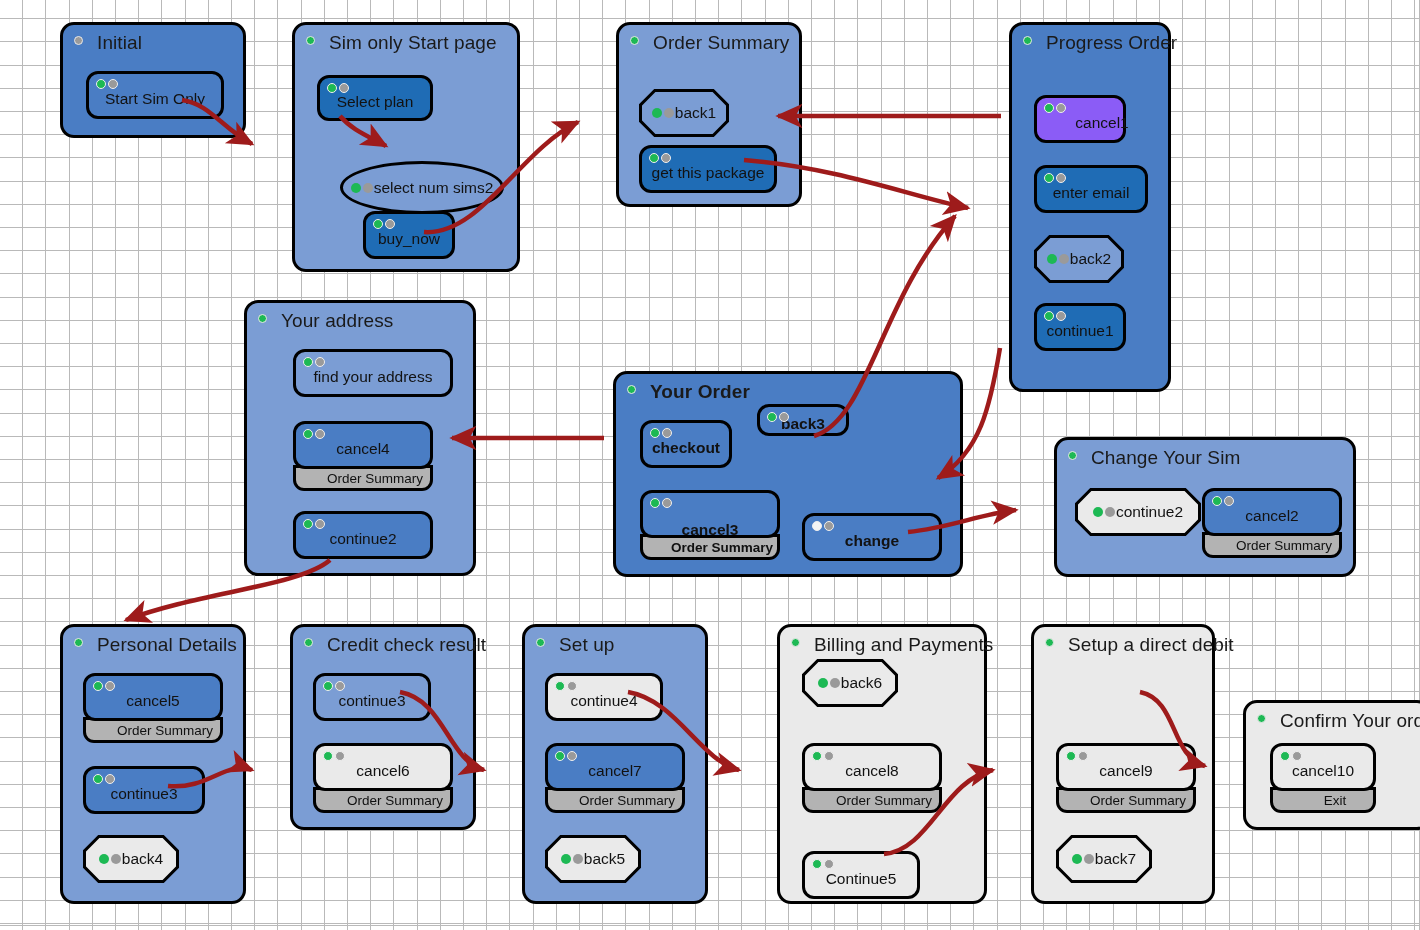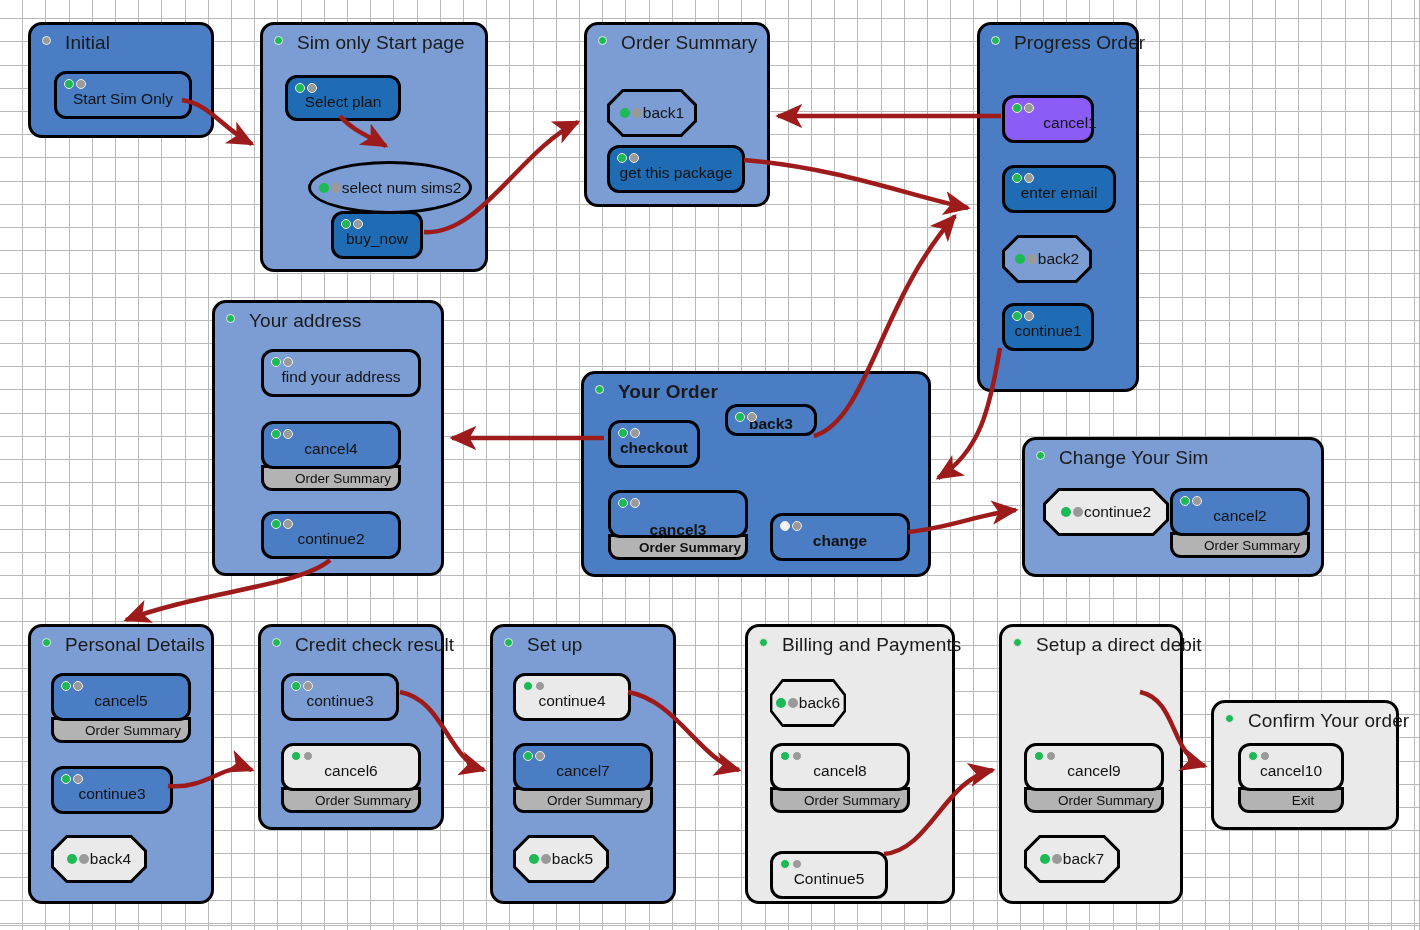--- a/index.html
+++ b/index.html
@@ -28,20 +28,21 @@
     height: 930px;
     pointer-events: none;
     z-index: 40;
   }
   .group {
     position: absolute;
     border: 3px solid #000000;
     border-radius: 14px;
     box-sizing: border-box;
     z-index: 10;
+    margin-left: 32px;
   }
   .group-title {
     position: absolute;
     left: 34px;
     top: 7px;
     font-size: 19px;
     color: #1a1a1a;
     white-space: nowrap;
     letter-spacing: 0.1px;
   }
@@ -492,21 +493,21 @@
               <span class="dot green"></span>
               <span class="dot gray"></span>
             </div>
             <span class="node-label">back5</span>
           </div>
         </div>
       </div>
       <div class="group" style="left: 745px; top: 624px; width: 210px; height: 280px; background: rgb(234, 234, 234);">
         <span class="group-dot" style="background: rgb(29, 185, 84);"></span>
         <div class="group-title">Billing and Payments</div>
-        <div class="node oct" style="left: 22px; top: 52px; width: 76px; height: 48px;">
+        <div class="node oct" style="left: 22px; top: 32px; width: 96px; height: 48px;">
           <div class="node-body">
             <svg class="oct-svg" viewBox="0 0 96 48" preserveAspectRatio="none">
               <polygon points="15.84,1.5 80.16,1.5 94.5,15.84 94.5,32.16 80.16,46.5 15.84,46.5 1.5,32.16 1.5,15.84" fill="#eaeaea" stroke="#000" stroke-width="3"></polygon>
             </svg>
             <div class="dots">
               <span class="dot green"></span>
               <span class="dot gray"></span>
             </div>
             <span class="node-label">back6</span>
           </div>

